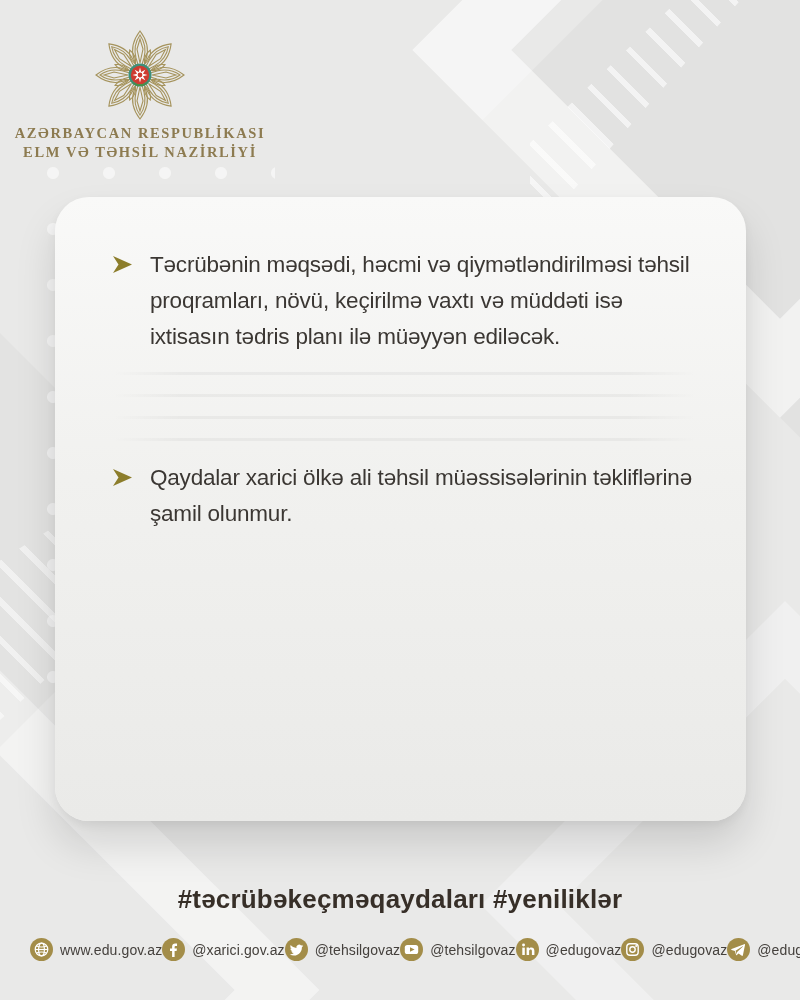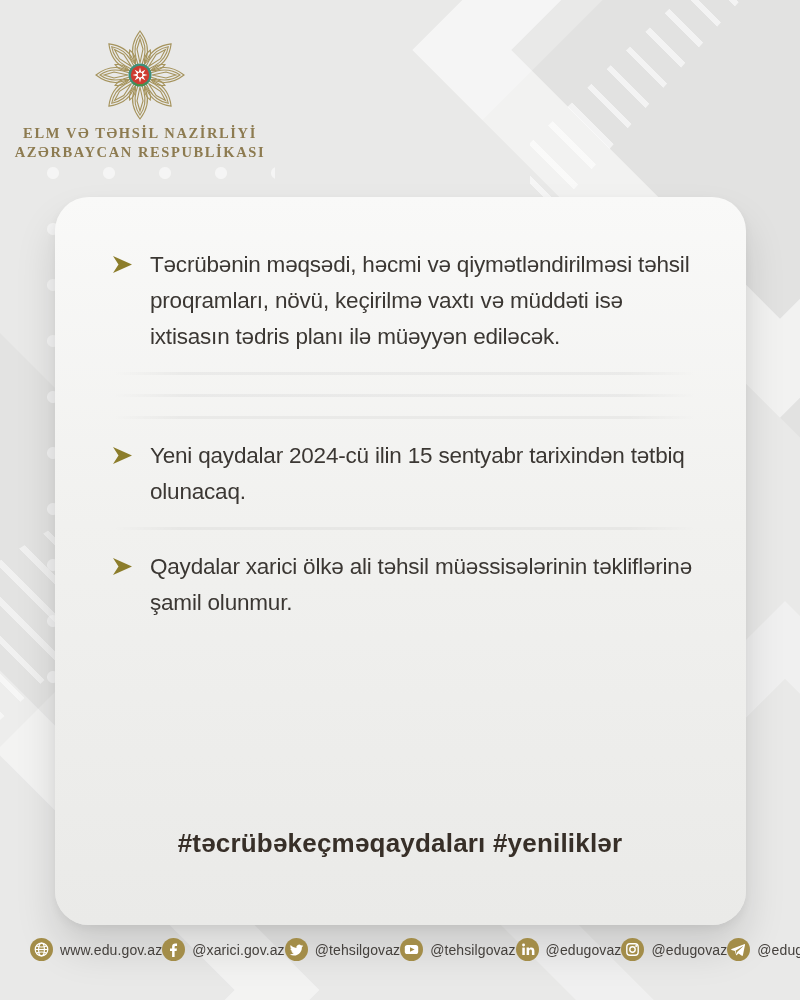--- a/index.html
+++ b/index.html
@@ -26,32 +26,32 @@
     background-image:radial-gradient(circle, rgba(255,255,255,0.55) 0 5.5px, transparent 6.5px);
     background-size:56px 56px; }
 
   
   .brand { position:absolute; top:26px; left:0; width:280px; text-align:center; }
   .brand svg.flower { display:block; margin:0 auto; }
   .brand-line { font-family:"Liberation Serif", serif; color:#8d7b50; letter-spacing:1.6px;
     font-size:14.5px; font-weight:600; line-height:19px; }
 
   
-  .card { position:absolute; left:55px; top:197px; width:691px; height:728px; border-radius:34px;
+  .card { position:absolute; left:55px; top:197px; width:691px; height:624px; border-radius:34px;
     background:linear-gradient(180deg, #f9f9f8 0%, #f1f1ef 45%, #eaeae8 100%);
     box-shadow:0 24px 40px rgba(0,0,0,0.13), 0 4px 10px rgba(0,0,0,0.05);
     padding:50px 44px 36px 58px; }
   .bullet { display:flex; gap:18px; }
   .bullet svg { flex:0 0 auto; margin-top:9px; }
   .bullet p { font-size:22.5px; line-height:36px; color:#3b3733; letter-spacing:-0.2px; max-width:556px; }
   .divider { height:3px; margin:17px 6px 19px 0; border-radius:3px;
     background:linear-gradient(90deg, rgba(0,0,0,0) 0%, rgba(0,0,0,0.045) 12%, rgba(0,0,0,0.045) 88%, rgba(0,0,0,0) 100%); }
 
   
-  .hashtags { position:absolute; top:828px; left:0; width:800px; text-align:center;
+  .hashtags { position:absolute; top:884px; left:0; width:800px; text-align:center;
     font-size:26px; font-weight:700; color:#372f28; letter-spacing:0.2px; }
 
   
   .social { position:absolute; top:938px; left:0; width:800px; padding:0 30px;
     display:flex; justify-content:space-between; align-items:center; }
   .social-item { display:flex; align-items:center; gap:7px; }
   .social-item .label { font-size:14px; color:#45413d; letter-spacing:0.1px; }
   .sicon { width:23px; height:23px; display:inline-flex; }
 </style>
 </head>
@@ -97,44 +97,38 @@
         <use href="#small-petal" transform="rotate(315)"></use>
       </g>
       <g>
         <circle cx="0" cy="0" r="11.5" fill="#3e8f7a"></circle>
         <circle cx="0" cy="0" r="9.2" fill="#cf3b30"></circle>
         <polygon fill="#ffffff" points="7.5,0 3,1.2 5.3,5.3 1.2,3 0,7.5 -1.2,3 -5.3,5.3 -3,1.2 -7.5,0 -3,-1.2 -5.3,-5.3 -1.2,-3 0,-7.5 1.2,-3 5.3,-5.3 3,-1.2"></polygon>
         <circle cx="0" cy="0" r="2.4" fill="#cf3b30"></circle>
         <path d="M-9,6 Q-4,12 0,11 Q4,12 9,6 Q4,10 0,9 Q-4,10 -9,6 Z" fill="#4a8f3c" opacity="0.9"></path>
       </g>
     </svg>
+    <div class="brand-line">AZƏRBAYCAN RESPUBLİKASI</div>
     <div class="brand-line">ELM VƏ TƏHSİL NAZİRLİYİ</div>
-    <div class="brand-line">AZƏRBAYCAN RESPUBLİKASI</div>
   </header>
 
   <main class="card">
 
     <div class="bullet">
       <svg width="19" height="17" viewBox="0 0 19 17">
         <polygon points="0,0 19,8.5 0,17 5.5,8.5" fill="#8c7d2b"></polygon>
       </svg>
       <p>Təcrübənin məqsədi, həcmi və qiymətləndirilməsi təhsil proqramları, növü, keçirilmə vaxtı və müddəti isə ixtisasın tədris planı ilə müəyyən ediləcək.</p>
     </div>
     <div class="divider"></div>
 
     <div class="divider"></div>
 
     <div class="divider"></div>
 
-    <div class="bullet">
-      <svg width="19" height="17" viewBox="0 0 19 17">
-        <polygon points="0,0 19,8.5 0,17 5.5,8.5" fill="#8c7d2b"></polygon>
-      </svg>
-      <p>Yeni qaydalar 2024-cü ilin 15 sentyabr tarixindən tətbiq olunacaq.</p>
-    </div>
     <div class="divider"></div>
 
     <div class="bullet">
       <svg width="19" height="17" viewBox="0 0 19 17">
         <polygon points="0,0 19,8.5 0,17 5.5,8.5" fill="#8c7d2b"></polygon>
       </svg>
       <p>Qaydalar xarici ölkə ali təhsil müəssisələrinin təkliflərinə şamil olunmur.</p>
     </div>
 
   </main>

